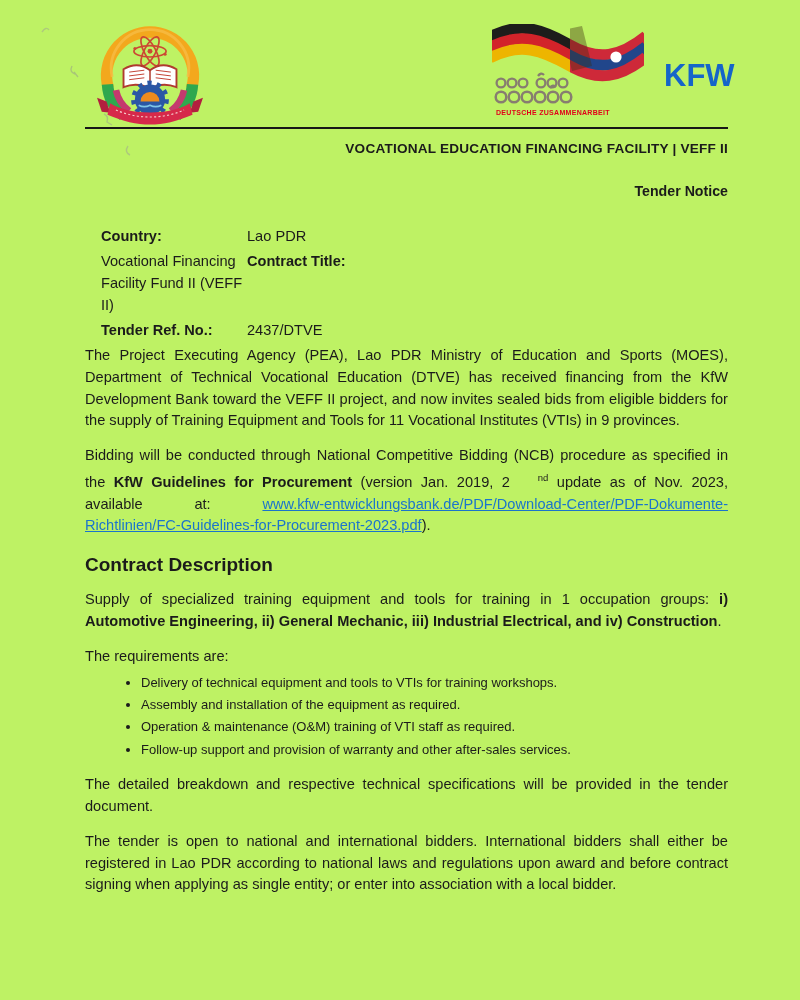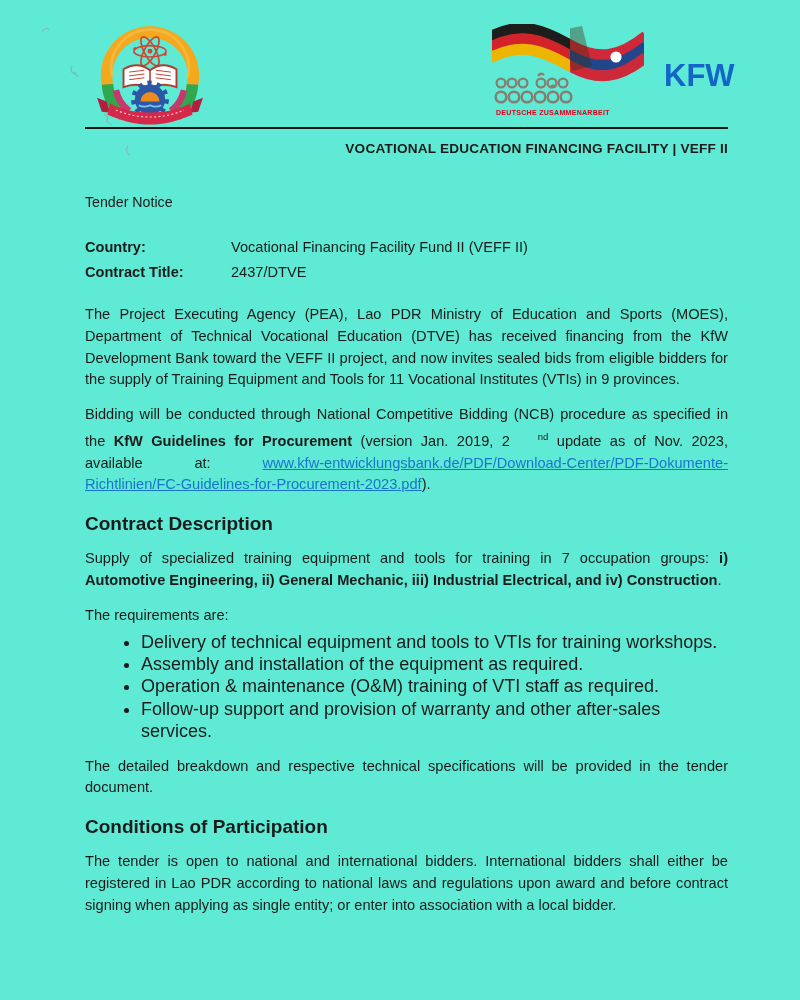--- a/index.html
+++ b/index.html
@@ -1,47 +1,47 @@
 <!DOCTYPE html>
 <html><head>
 <meta charset="utf-8">
 <style>
   * { margin:0; padding:0; box-sizing:border-box; }
   html,body { width:800px; height:1000px; background:#ffffff; overflow:hidden; }
   body { font-family:"Liberation Sans","DejaVu Sans",sans-serif; color:#1b1b1b; }
-  .page { position:relative; width:800px; height:1000px; background:#5eead4; }
+  .page { position:relative; width:800px; height:1000px; background:#bef264; }
   .content { margin:0 72px 0 85px; }
 
   
   .header { position:relative; height:127px; }
   .moes-emblem { position:absolute; left:93px; top:22px; }
   .coop-logo { position:absolute; left:492px; top:24px; }
   .kfw-logo { position:absolute; left:664px; top:58px; font-weight:bold;
               font-size:31px; letter-spacing:0px; color:#1565c9; transform:scaleY(1.02); }
   .pencil-marks { position:absolute; left:20px; top:14px; opacity:.45; }
 
   .rule { border:none; border-top:2.6px solid #171717; margin:0; }
 
   .doc-title { text-align:right; font-weight:bold; font-size:13.6px; margin-top:12px; letter-spacing:.2px; }
-  .doc-subtitle { text-align:left; font-weight:normal; font-size:14.2px; margin-top:38px; }
+  .doc-subtitle { text-align:right; font-weight:bold; font-size:14.2px; margin-top:27px; }
 
   
-  .meta { margin-top:26px; display:grid; grid-template-columns:146px 1fr; row-gap:3px; font-size:14.6px; line-height:22px; }
+  .meta { margin-top:26px; display:grid; grid-template-columns:146px 1fr; row-gap:3px; font-size:14.6px; line-height:22px;margin-left:16px; }
   .meta .label { font-weight:bold; }
   .meta .value.justify { text-align:justify; }
 
   p.body { font-size:14.6px; line-height:21.8px; text-align:justify; margin-top:13px; }
-  p.first { margin-top:21px; }
+  p.first { margin-top:4px; }
   .section-heading { font-weight:bold; font-size:19px; margin-top:17px; }
   b.run { font-weight:bold; }
   sup { font-size:9.5px;margin-left:28px; }
   a.doc-link { color:#1b74cc; text-decoration:underline; word-break:break-word; }
 
   ul.req-list { margin-top:4px; padding-left:56px; }
-  ul.req-list li { font-size:18px; line-height:22.4px; }
+  ul.req-list li { font-size:13px; line-height:22.4px; }
 </style>
 </head>
 <body>
 
 <div class="page">
 
   <div class="header">
 
     <svg class="pencil-marks" width="130" height="150" viewBox="0 0 130 150">
       <path d="M22,18 q4,-6 7,-2" stroke="#9a9a9a" stroke-width="1.4" fill="none"></path>
@@ -142,46 +142,47 @@
 
   <div class="content">
 
     <hr class="rule">
 
     <div class="doc-title">VOCATIONAL EDUCATION FINANCING FACILITY | VEFF II</div>
     <div class="doc-subtitle">Tender Notice</div>
 
     <div class="meta">
       <div class="label">Country:</div>
+      <div class="value">Lao PDR</div>
 
       <div class="value">Vocational Financing Facility Fund II (VEFF II)</div>
 
 
       <div class="label">Contract Title:</div>
 
+      <div class="label">Tender Ref. No.:</div>
       <div class="value">2437/DTVE</div>
     </div>
 
     <p class="body first">The Project Executing Agency (PEA), Lao PDR Ministry of Education and Sports (MOES), Department of Technical Vocational Education (DTVE) has received financing from the KfW Development Bank toward the VEFF II project, and now invites sealed bids from eligible bidders for the supply of Training Equipment and Tools for 11 Vocational Institutes (VTIs) in 9 provinces.</p>
 
     <p class="body"><span>Bidding will be conducted through National Competitive Bidding (NCB) procedure as specified in the </span><b class="run">KfW Guidelines for Procurement</b><span> (version Jan. 2019, 2</span><sup>nd</sup><span> update as of Nov. 2023, available at: </span><a class="doc-link" href="#">www.kfw-entwicklungsbank.de/PDF/Download-Center/PDF-Dokumente-Richtlinien/FC-Guidelines-for-Procurement-2023.pdf</a><span>).</span></p>
 
     <div class="section-heading">Contract Description</div>
 
-    <p class="body"><span>Supply of specialized training equipment and tools for training in 7 occupation groups: </span><b class="run">i) Automotive Engineering, ii) General Mechanic, iii) Industrial Electrical, and iv) Construction</b><span>.</span></p>
+    <p class="body"><span>Supply of specialized training equipment and tools for training in 1 occupation groups: </span><b class="run">i) Automotive Engineering, ii) General Mechanic, iii) Industrial Electrical, and iv) Construction</b><span>.</span></p>
 
     <p class="body">The requirements are:</p>
 
     <ul class="req-list">
       <li>Delivery of technical equipment and tools to VTIs for training workshops.</li>
       <li>Assembly and installation of the equipment as required.</li>
       <li>Operation &amp; maintenance (O&amp;M) training of VTI staff as required.</li>
       <li>Follow-up support and provision of warranty and other after-sales services.</li>
     </ul>
 
     <p class="body">The detailed breakdown and respective technical specifications will be provided in the tender document.</p>
 
-    <div class="section-heading">Conditions of Participation</div>
 
     <p class="body">The tender is open to national and international bidders. International bidders shall either be registered in Lao PDR according to national laws and regulations upon award and before contract signing when applying as single entity; or enter into association with a local bidder.</p>
 
   </div>
 </div>
 
 </body></html>

